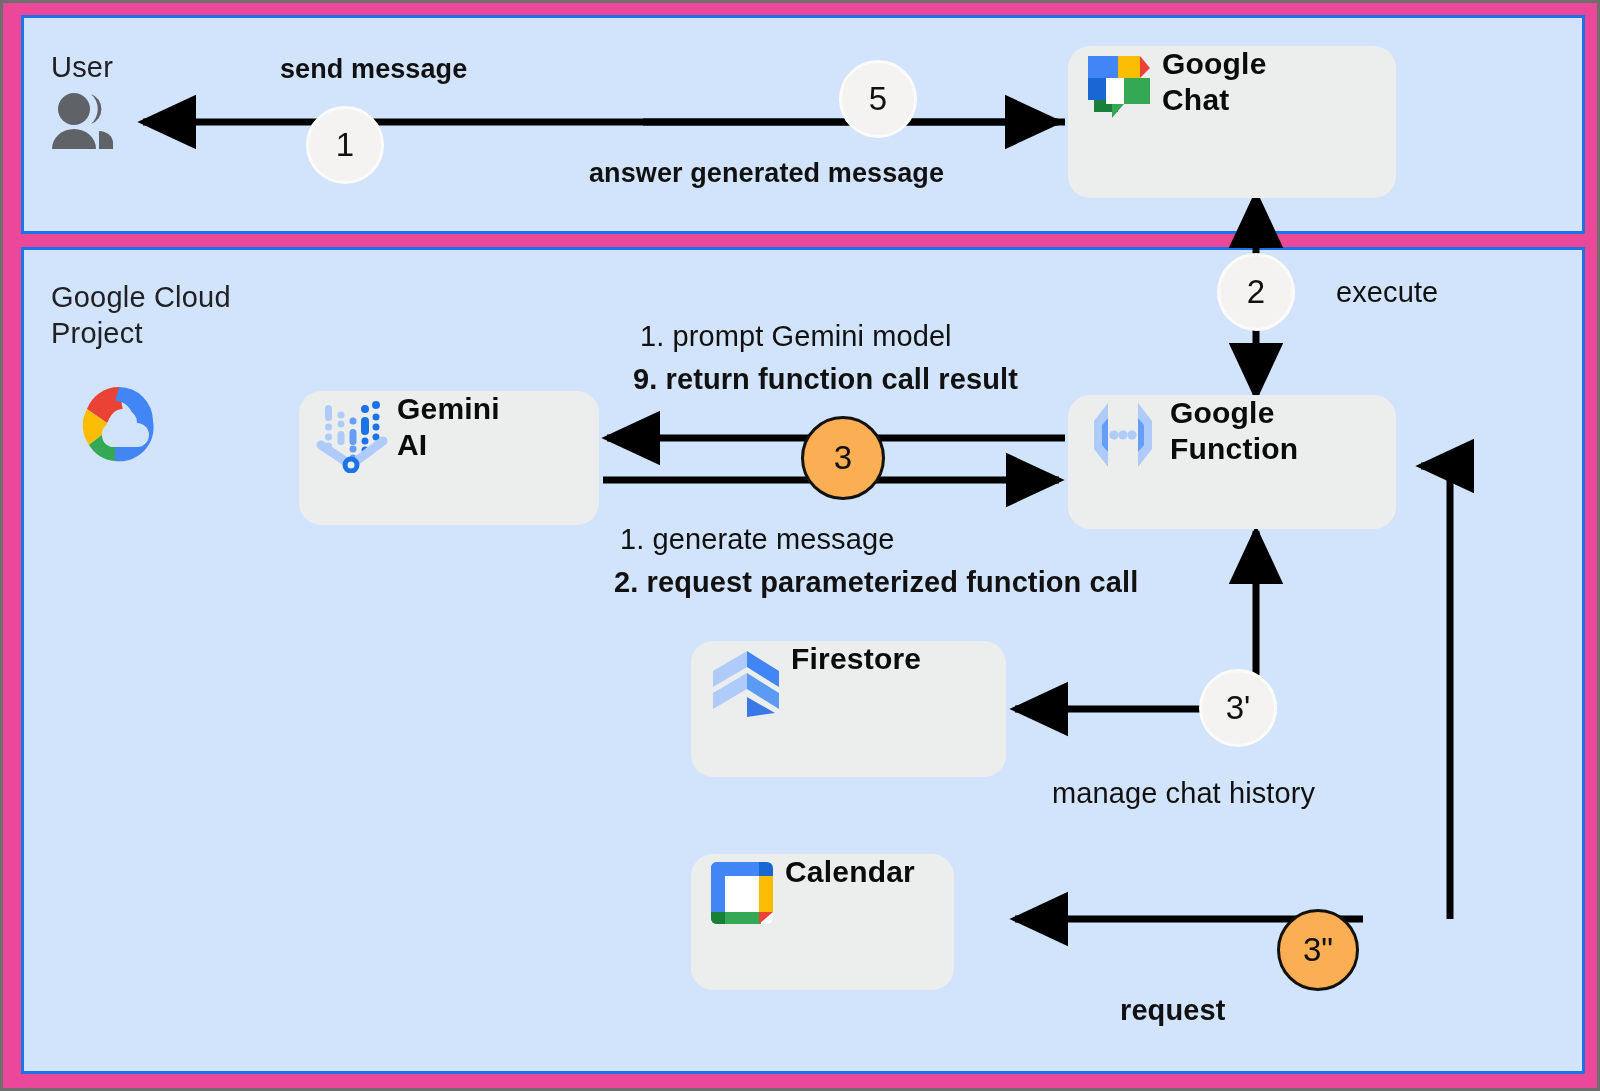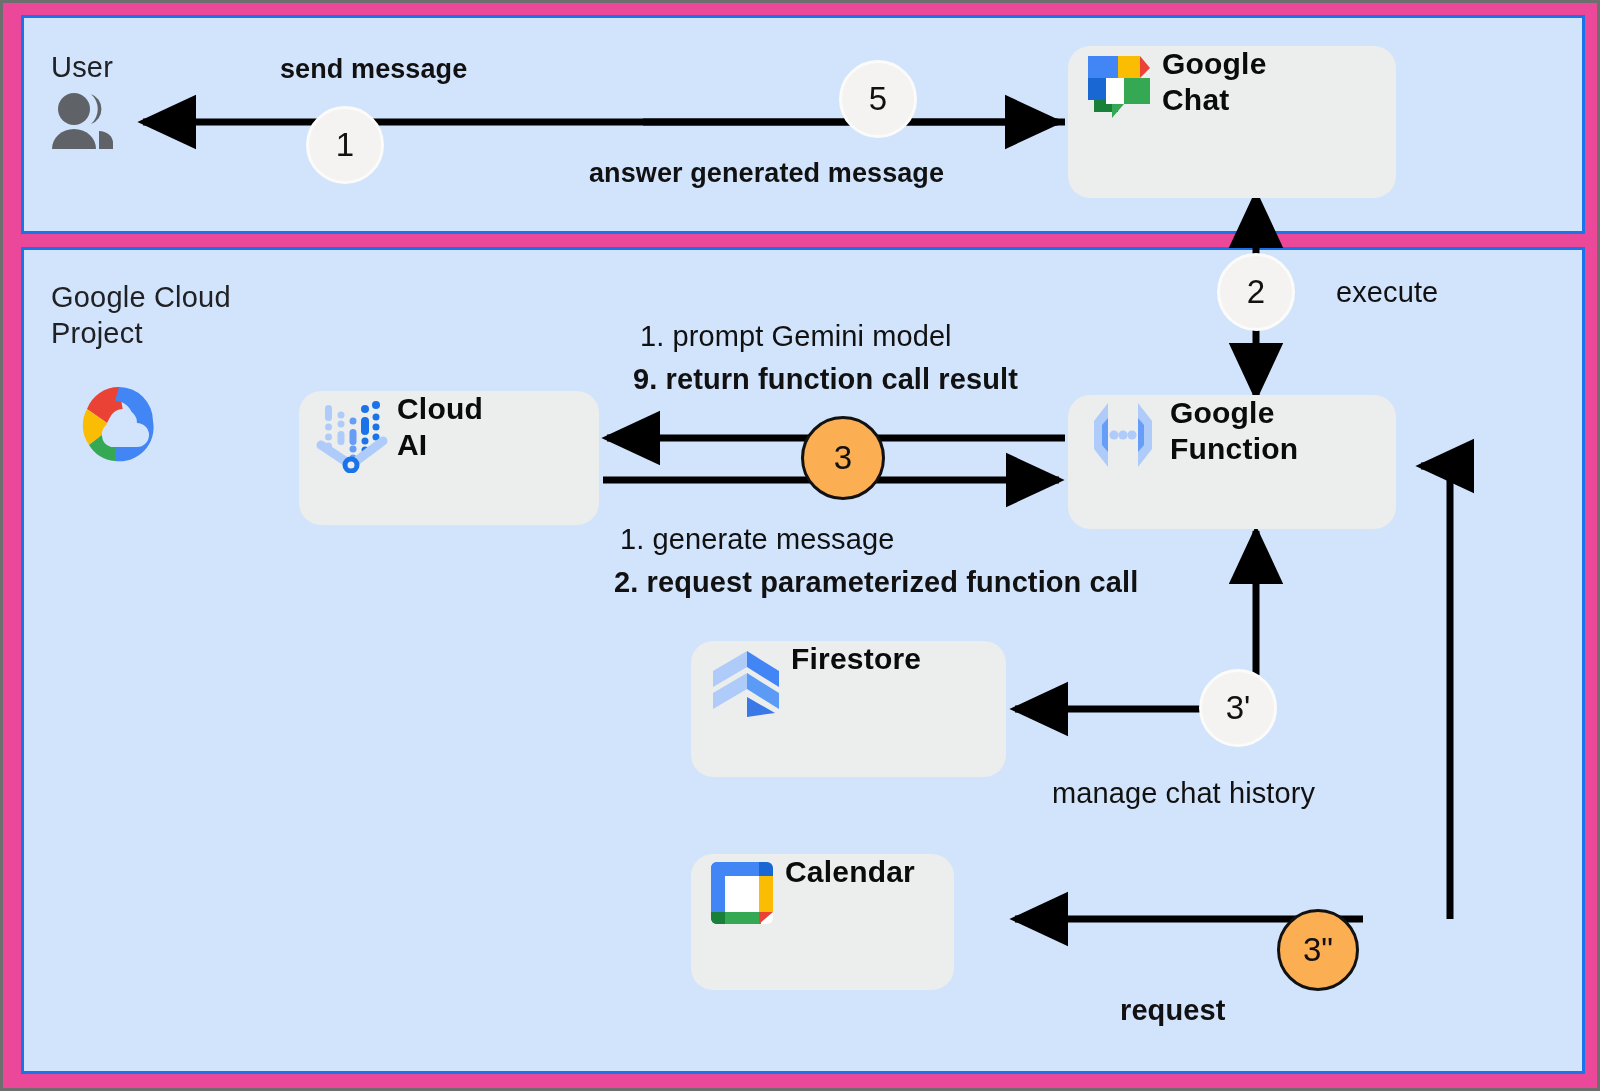--- a/index.html
+++ b/index.html
@@ -166,21 +166,21 @@
             <circle cx="54" cy="59" r="3.5"></circle>
           <circle cx="65" cy="14" r="4"></circle>
             <circle cx="65" cy="26" r="3.5"></circle>
           <circle cx="65" cy="36" r="3.5"></circle>
             <circle cx="65" cy="46" r="3.5"></circle>
         </g>
         <path d="M10 54 L40 74 L72 50" stroke="#aecbfa" stroke-width="9" fill="none" stroke-linecap="round" stroke-linejoin="round"></path>
         <circle cx="40" cy="74" r="6" fill="#eceded" stroke="#1a73e8" stroke-width="5"></circle>
       </svg>
     </span>
-    <span class="node-label">Cloud
+    <span class="node-label">Gemini
 AI</span>
   </div>
 
   <div class="node" id="node-cf" style="left:1065px;top:392px;width:328px;height:134px;">
     <span class="icon">
       <svg width="86" height="80" viewBox="0 0 86 80">
         <path d="M28 8 L14 26 L14 54 L28 72 L28 56 L22 48 L22 32 L28 24 z" fill="#aecbfa"></path>
         <path d="M22 30 L22 50 L28 57 L28 23 z" fill="#669df6"></path>
         <path d="M58 8 L72 26 L72 54 L58 72 L58 56 L64 48 L64 32 L58 24 z" fill="#aecbfa"></path>
         <path d="M64 30 L64 50 L58 57 L58 23 z" fill="#669df6"></path>

